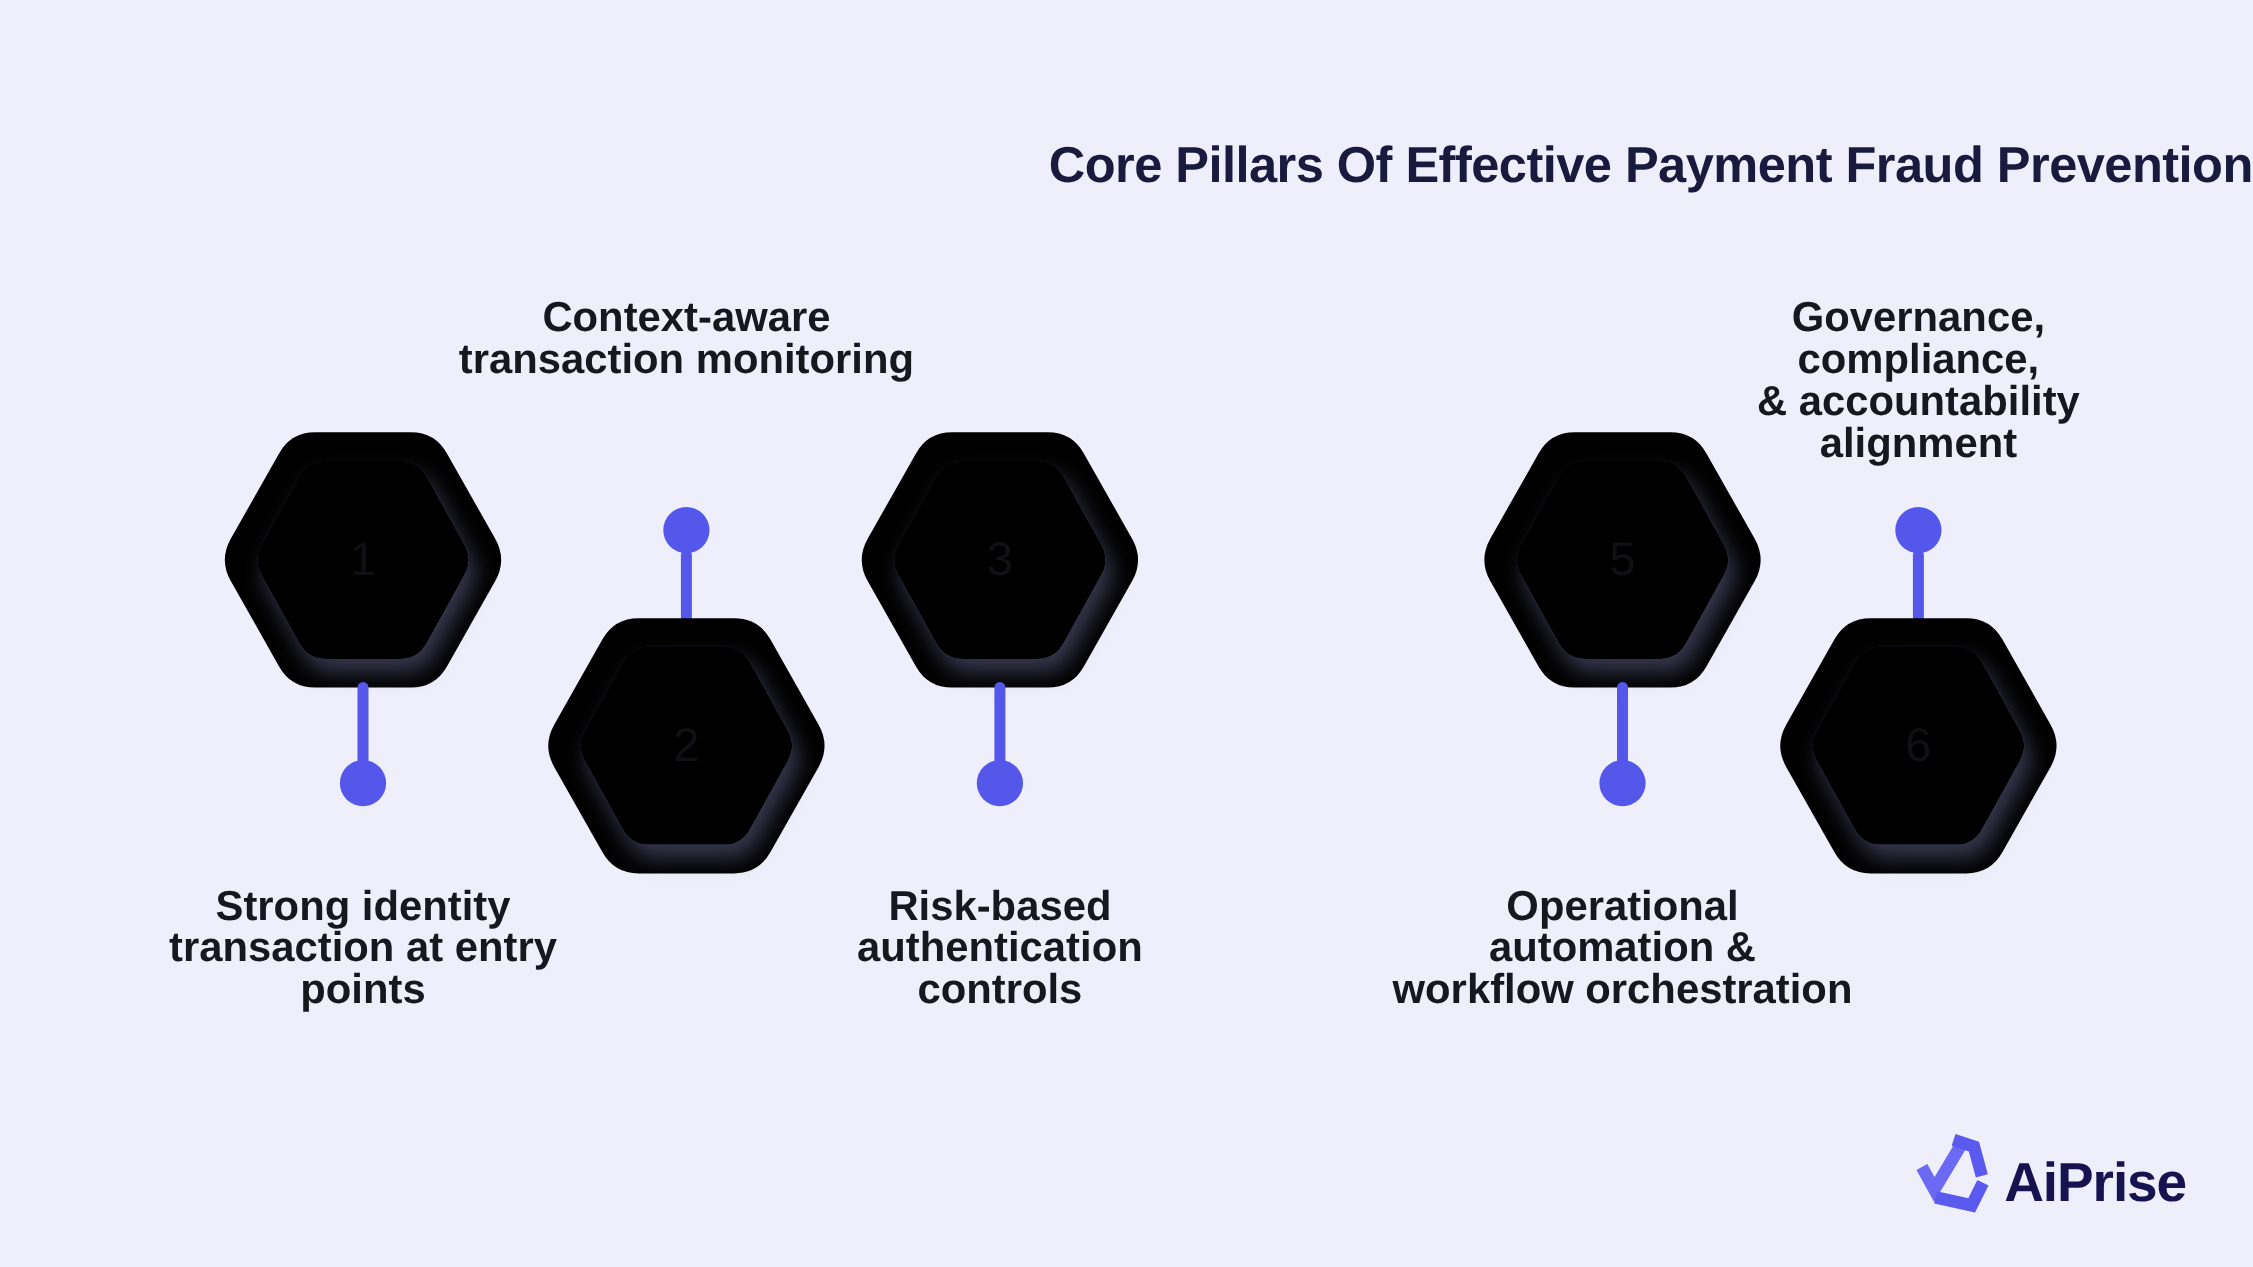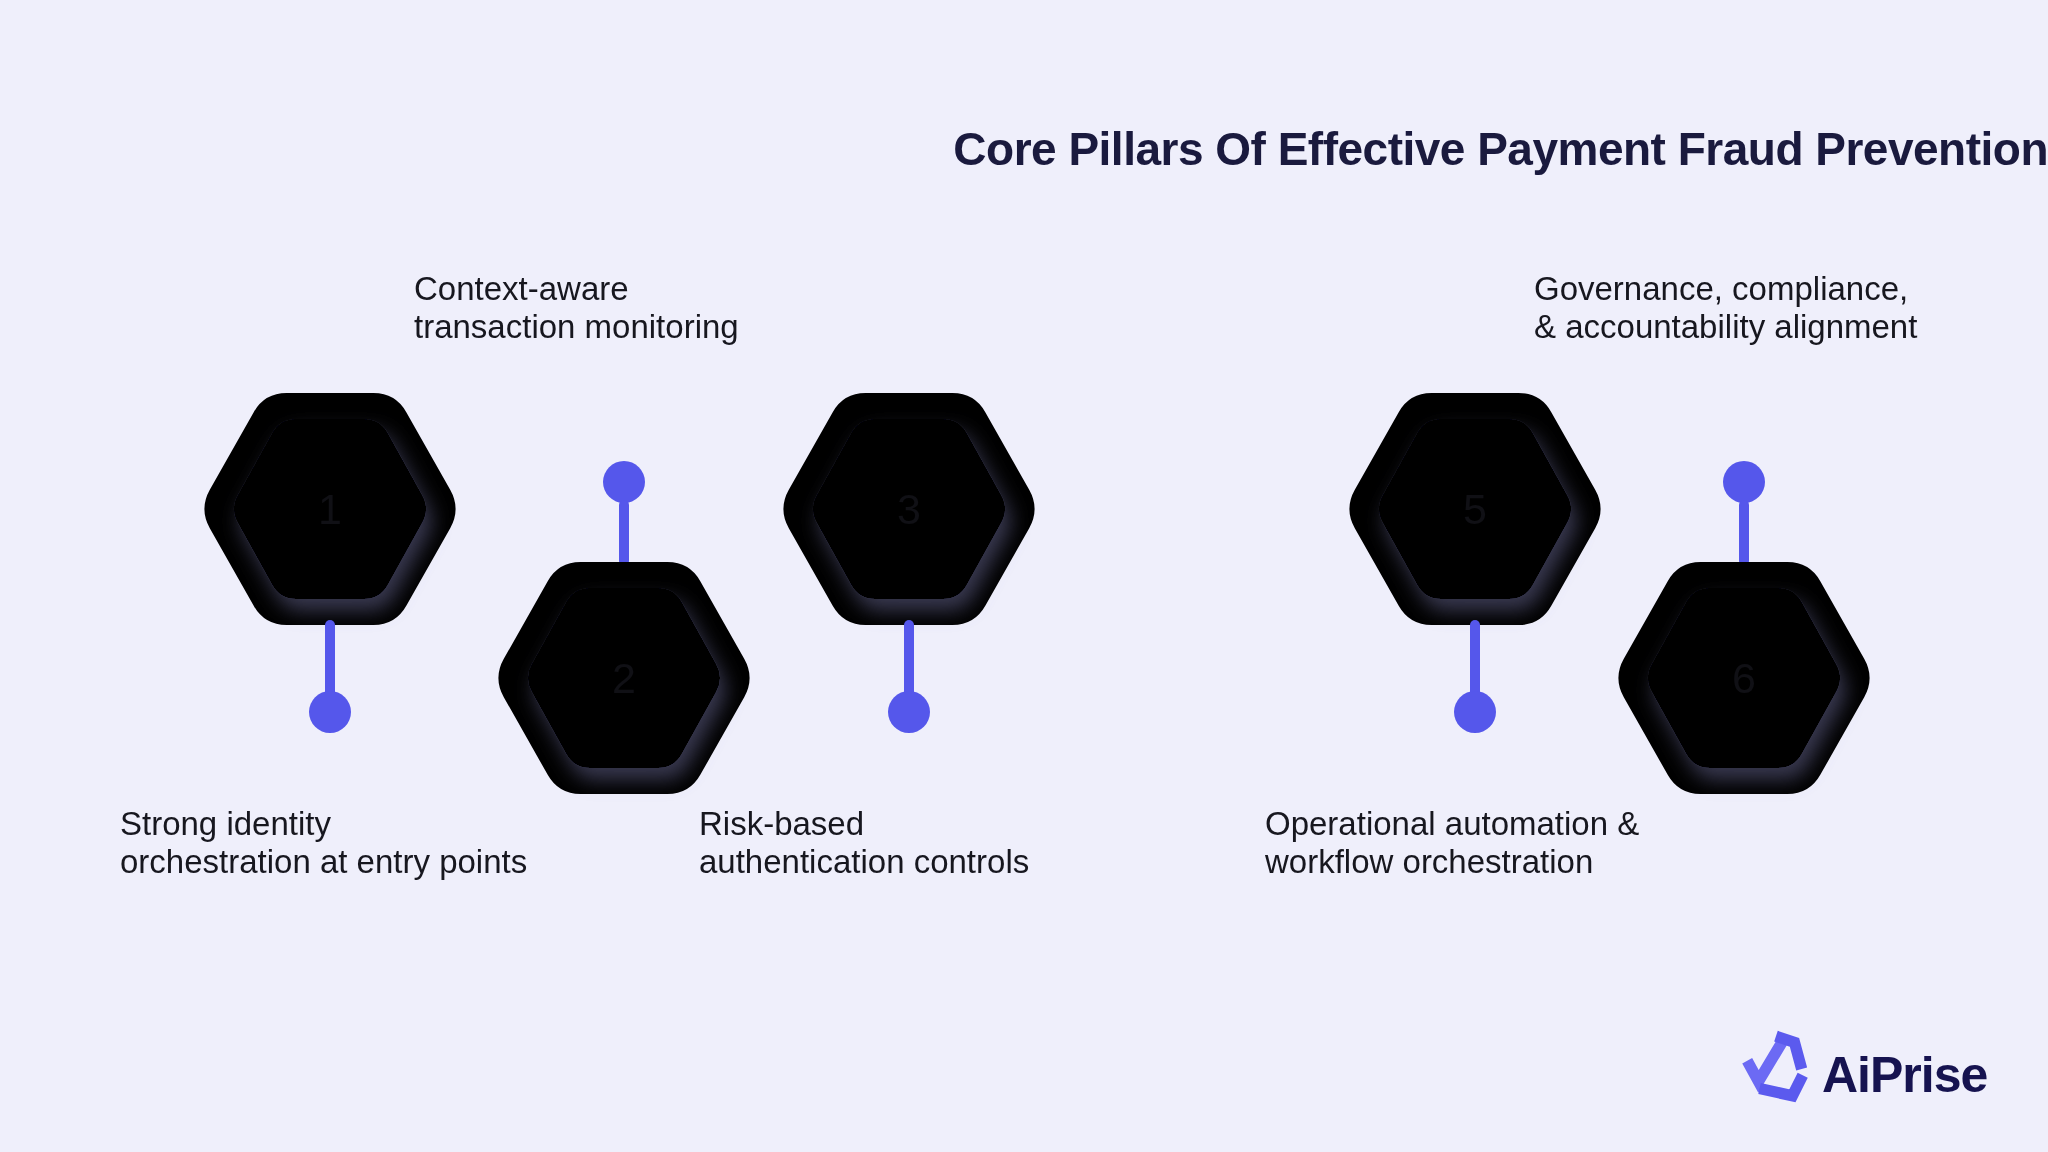--- a/index.html
+++ b/index.html
@@ -52,21 +52,22 @@
 
   .dot{
     position:absolute;left:110px;width:42px;height:42px;
     background:var(--accent);border-radius:50%;
   }
   .pillar.up   .dot{top:691px;}
   .pillar.down .dot{top:461px;}
 
   .label{
     position:absolute;left:-79px;width:420px;
-    font-size:33px;line-height:38px;font-weight:400;
+    text-align:center;
+    font-size:38px;line-height:38px;font-weight:700;
     color:var(--label);
   }
   .pillar.up   .label{top:805px;}
   .pillar.down .label{top:270px;}
 
   .logo{
     position:absolute;top:1030px;left:1742px;
     display:flex;align-items:flex-end;
   }
   .logo-mark{width:70px;height:74px;overflow:visible;}
@@ -97,21 +98,21 @@
 
   <div class="pillar up" style="left:199px">
     <svg class="hex" viewBox="0 0 262 232">
         <use href="#hexgroup"></use>
       </svg>
     <span class="num">1</span>
     <div class="stem"></div>
     <div class="dot"></div>
     <div class="label">
       <span>Strong identity</span><br>
-      <span>orchestration at entry points</span>
+      <span>transaction at entry points</span>
     </div>
   </div>
 
   <div class="pillar down" style="left:493px">
     <div class="label">
       <span>Context-aware</span><br>
       <span>transaction monitoring</span>
     </div>
     <div class="dot"></div>
     <div class="stem"></div>

